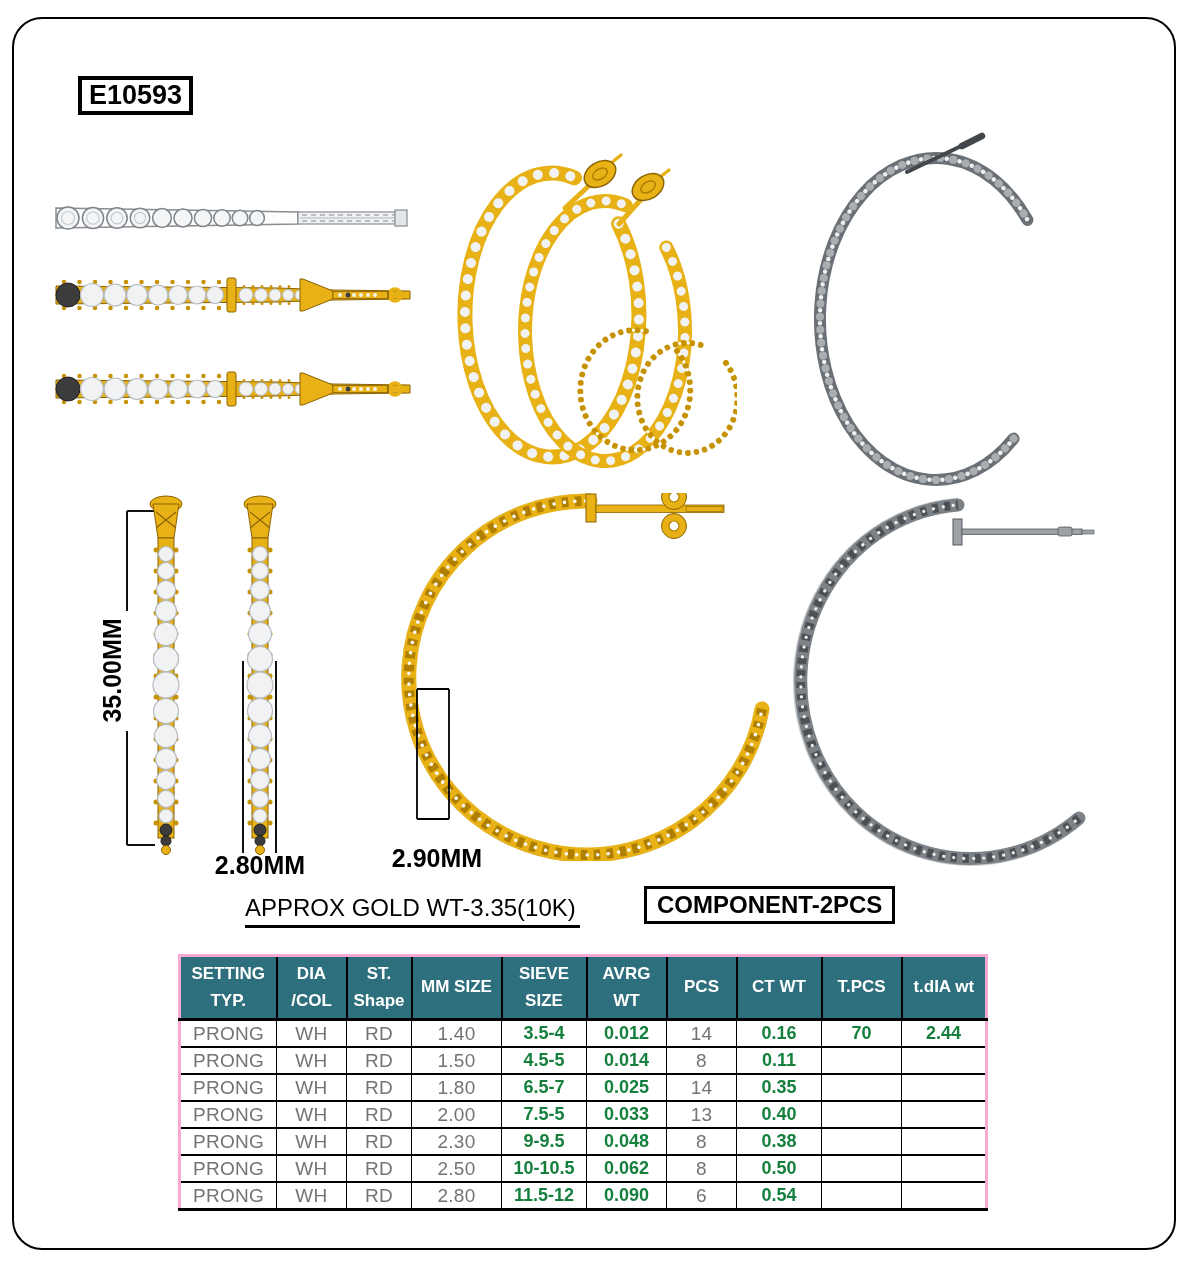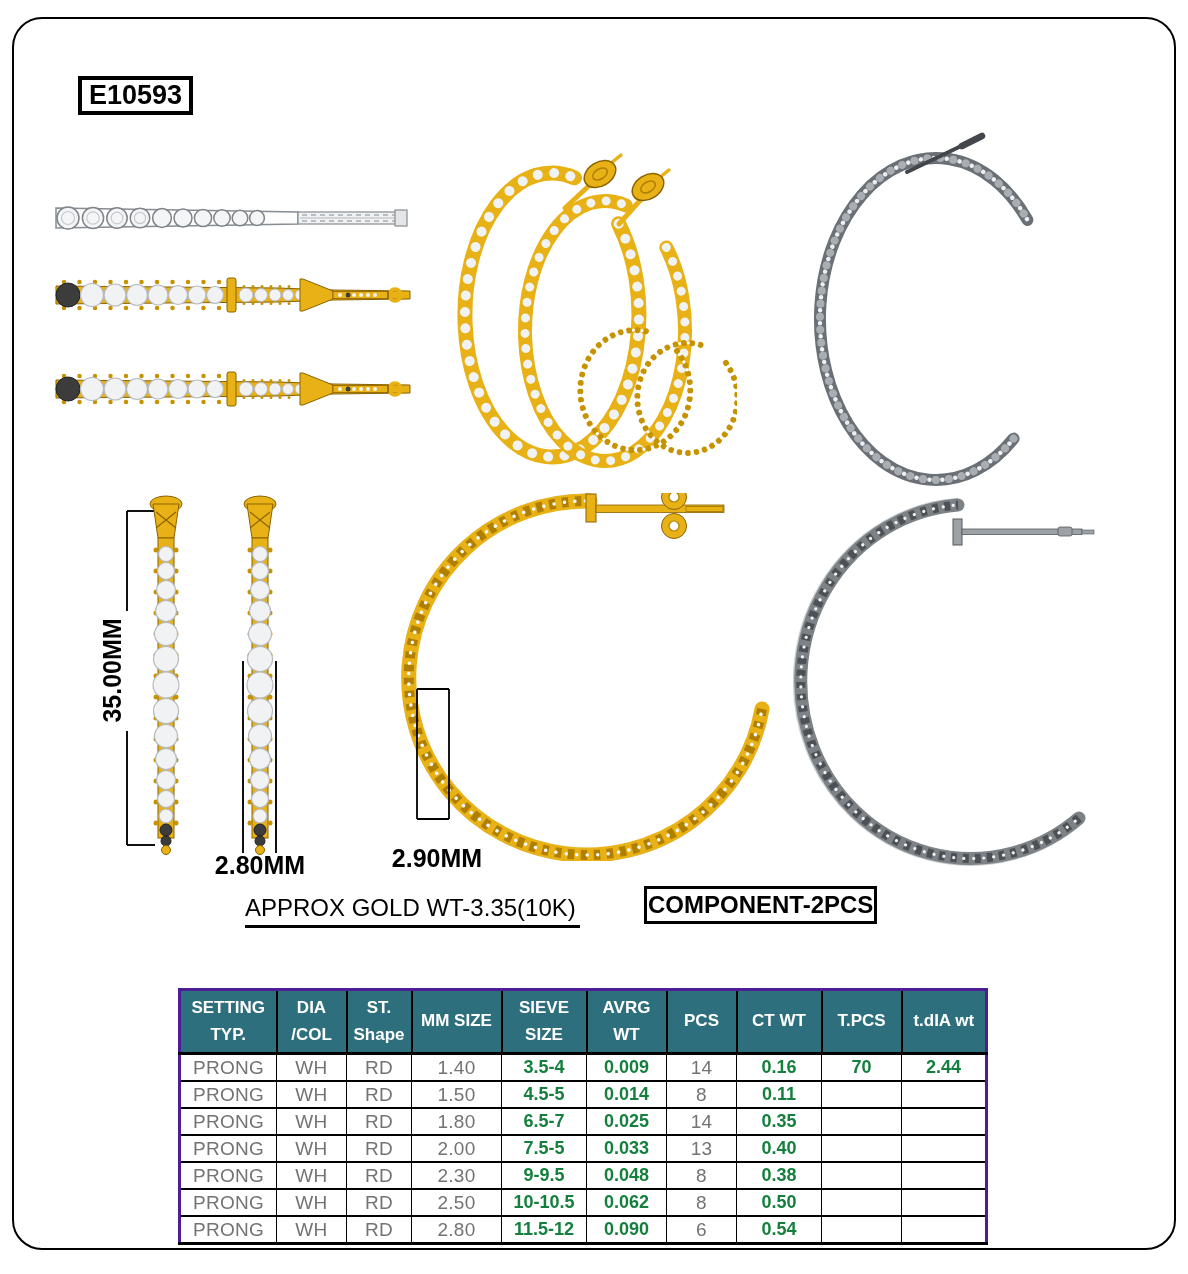--- a/index.html
+++ b/index.html
@@ -10,23 +10,23 @@
   .badge{position:absolute;left:78px;top:76px;border:4px solid #000;
          padding:0 7px;font-size:27px;font-weight:bold;color:#000;background:#fff;}
   .scene{position:absolute;}
   .dim{position:absolute;font-size:25px;font-weight:bold;color:#000;text-align:center;white-space:nowrap;}
   #dim-h{left:47px;top:656px;width:130px;transform:rotate(-90deg);}
   #dim-sw{left:195px;top:851px;width:130px;}
   #dim-hw{left:377px;top:817px;width:120px;margin-top:27px;}
   .goldwt{position:absolute;left:205px;top:894px;font-size:24px;font-weight:normal;color:#000;
           border-bottom:3px solid #000;padding:0 4px 3px 0;margin-left:40px;}
   .component{position:absolute;left:644px;top:886px;border:3px solid #000;
-             font-size:24px;font-weight:bold;color:#000;padding:2px 1px;background:#fff;}
-  table.spec{position:absolute;left:178px;top:988px;border-collapse:collapse;
-             table-layout:fixed;border:3px solid #4c1d95;background:#fff;}
+             font-size:24px;font-weight:bold;color:#000;padding:2px 10px;background:#fff;}
+  table.spec{position:absolute;left:178px;top:954px;border-collapse:collapse;
+             table-layout:fixed;border:3px solid #f9a8d4;background:#fff;}
   table.spec th{background:#2E6F7D;color:#fff;font-size:17px;font-weight:bold;
                 white-space:pre-line;height:61px;line-height:1.55;
                 border:2px solid #000;border-bottom:3px solid #000;
                 vertical-align:middle;text-align:center;padding:0 2px;}
   table.spec td{height:25px;border-left:1.5px solid #000;border-right:1.5px solid #000;
                 border-top:2.5px solid #000;text-align:center;vertical-align:middle;
                 overflow:hidden;padding:0 2px;}
   table.spec tr:last-child td{border-bottom:3px solid #000;}
   td.lt{font-size:19px;font-weight:400;letter-spacing:.3px;color:#737373;}
   td.bd{font-size:18px;font-weight:bold;color:#15803d;}
@@ -233,21 +233,21 @@
         <th>t.dIA wt</th>
       </tr>
     </thead>
     <tbody>
       <tr>
         <td class="lt">PRONG</td>
         <td class="lt">WH</td>
         <td class="lt">RD</td>
         <td class="lt">1.40</td>
         <td class="bd">3.5-4</td>
-        <td class="bd">0.009</td>
+        <td class="bd">0.012</td>
         <td class="lt">14</td>
         <td class="bd rt">0.16</td>
         <td class="bd">70</td>
         <td class="bd rt">2.44</td>
       </tr>
       <tr>
         <td class="lt">PRONG</td>
         <td class="lt">WH</td>
         <td class="lt">RD</td>
         <td class="lt">1.50</td>

